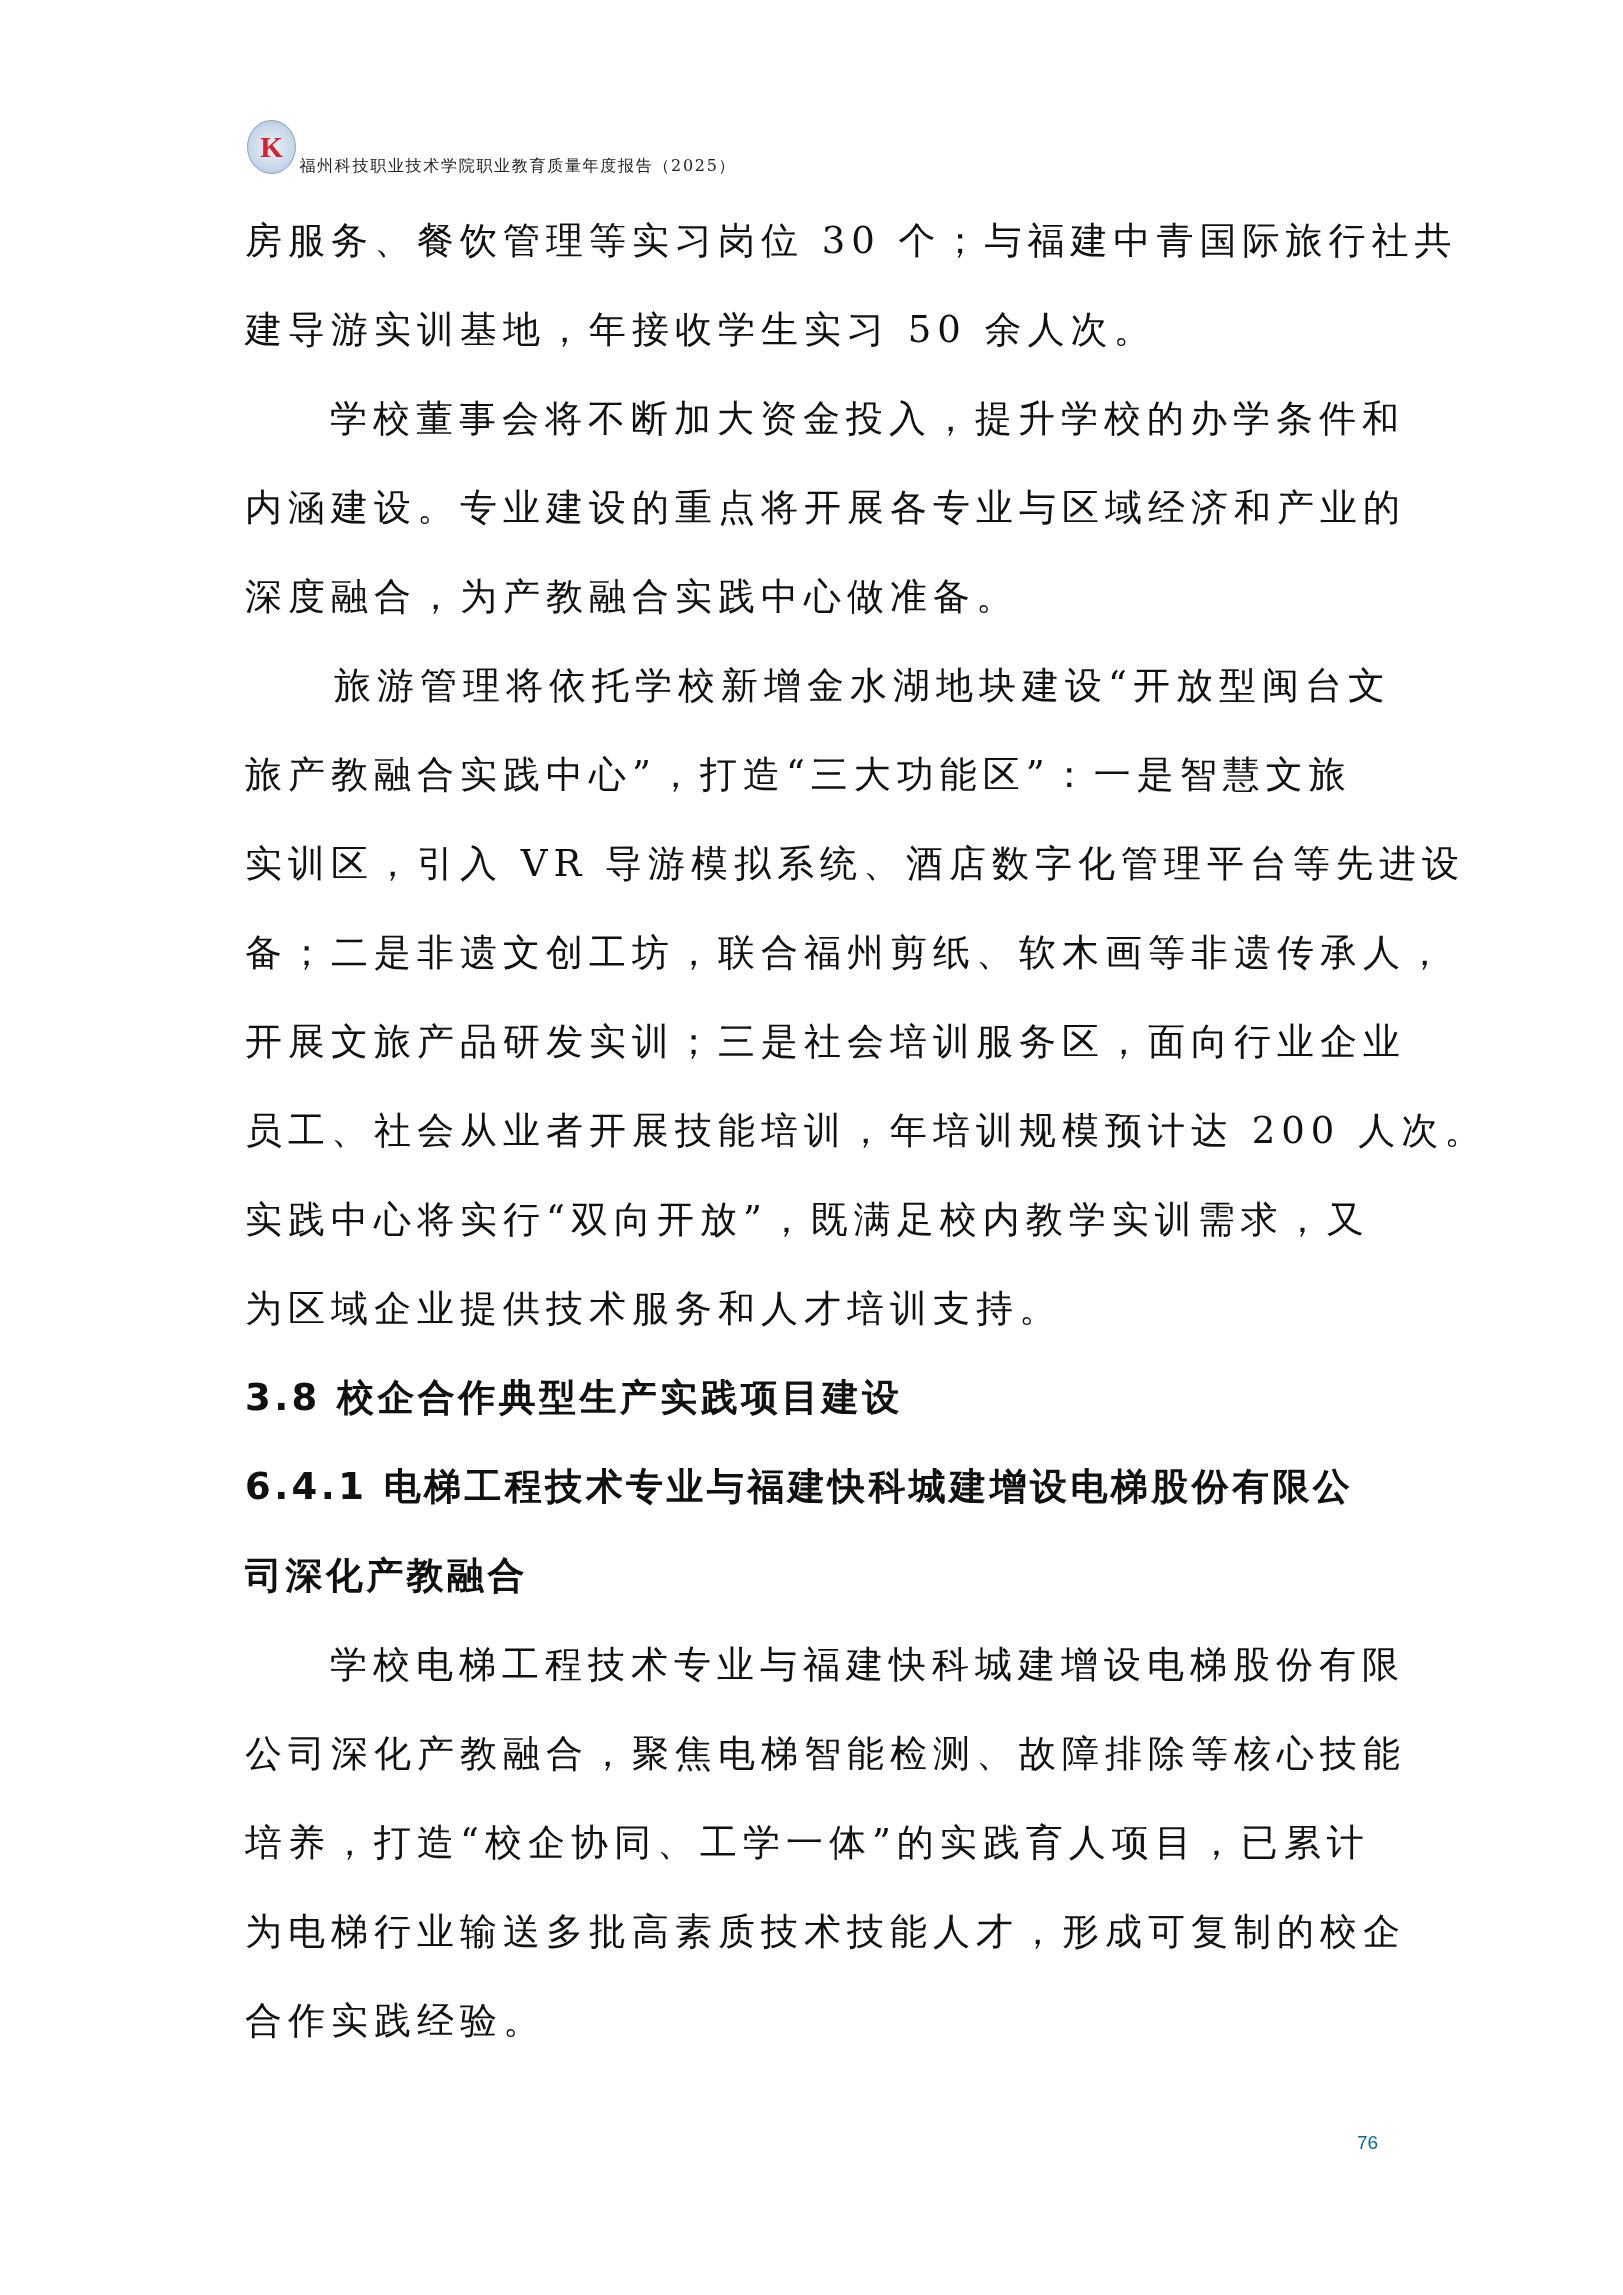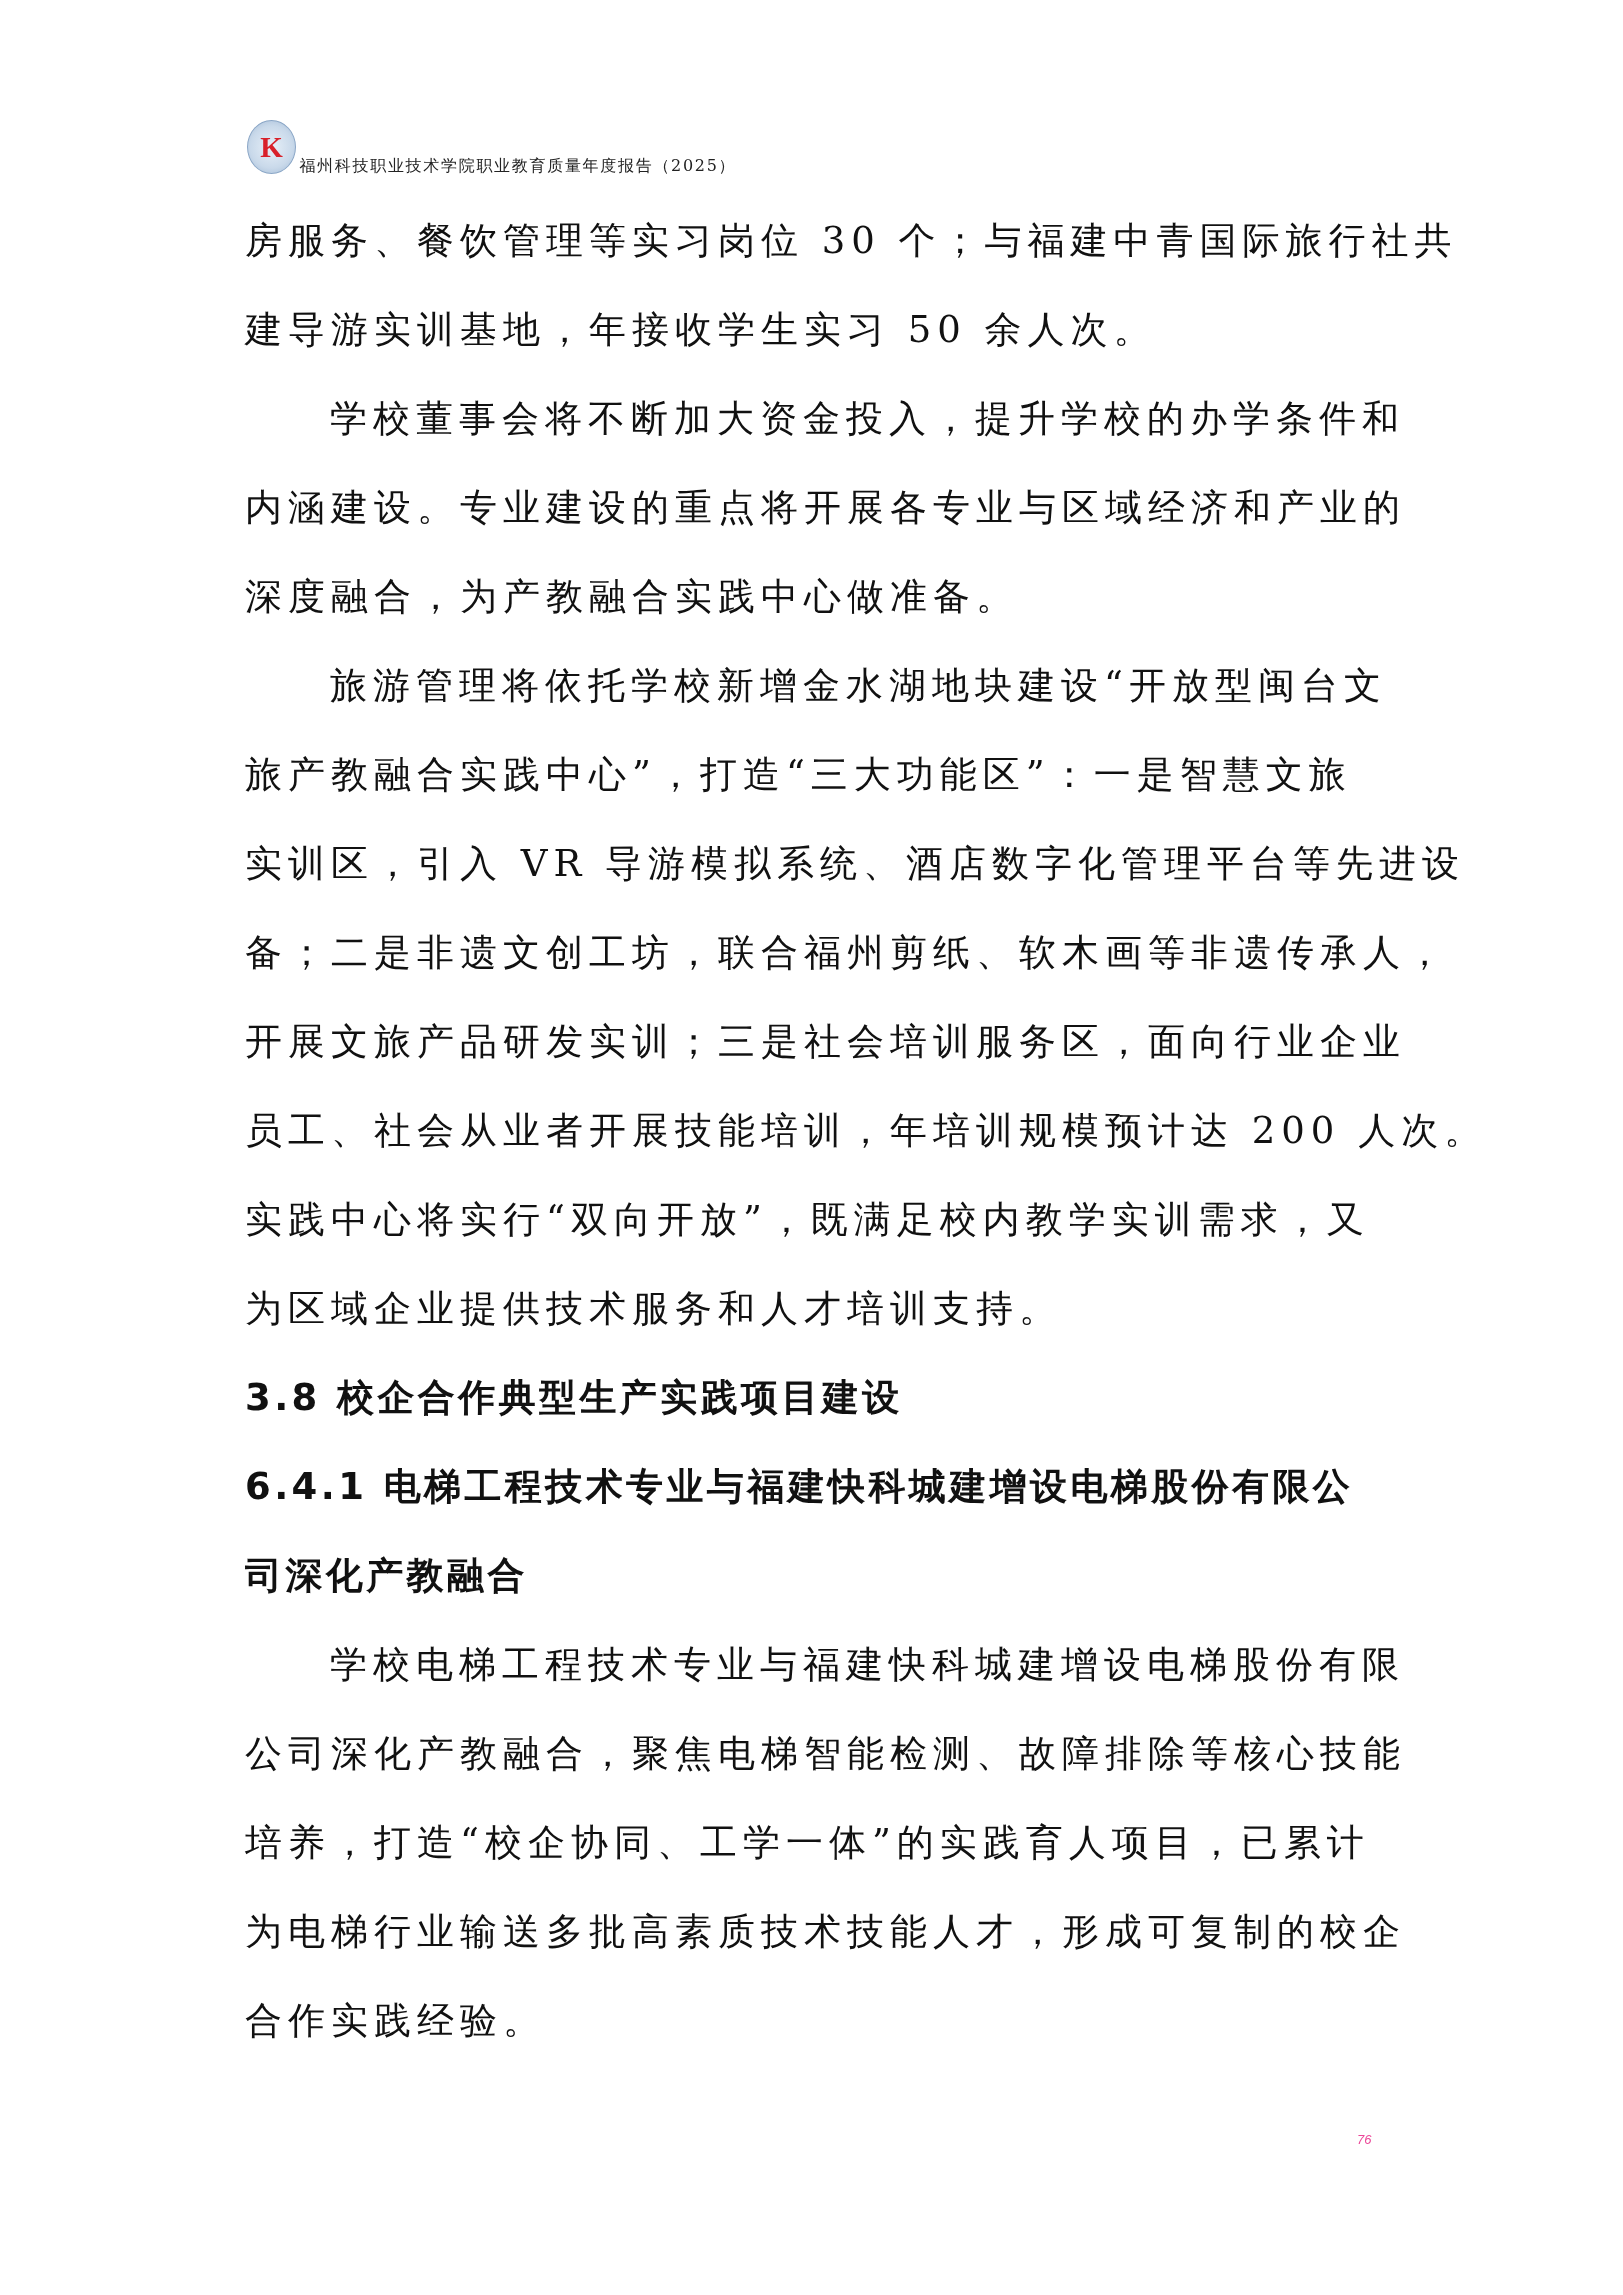--- a/index.html
+++ b/index.html
@@ -5,23 +5,23 @@
   html, body { margin: 0; padding: 0; background: #ffffff; }
   body { width: 1623px; height: 2295px; position: relative; overflow: hidden;
          font-family: "DejaVu Serif", "Liberation Serif", serif; color: #111; }
   .header { position: absolute; left: 247px; top: 120px; height: 59px; display: flex; align-items: flex-end; }
   .logo { width: 47px; height: 52px; border-radius: 50%; background: radial-gradient(circle, #e8f0f8 0%, #c9d9ea 60%, #9fb8d4 100%);
           border: 1.7px solid #8aa6c6; display: flex; align-items: center; justify-content: center; position: relative; margin-right: 3.4px; align-self: flex-start; }
   .logo .k { font-family: "Liberation Serif", serif; font-weight: bold; font-size: 29px; color: #d8202a; line-height: 1; }
   .header-title { font-size: 16px; letter-spacing: 1.7px; color: #222; margin-bottom: 1.7px; font-family: "DejaVu Serif", serif; }
   .content { position: absolute; left: 245px; top: 211px; width: 1146px; }
   .line { height: 89px; line-height: 59px; font-size: 37px; letter-spacing: 6px; white-space: nowrap; }
-  .indent { padding-left: 85px; }
+  .indent { padding-left: 85px; text-align: right; }
   .heading { font-family: "DejaVu Sans", "Liberation Sans", sans-serif; font-weight: bold; letter-spacing: 3.4px; }
-  .page-number { position: absolute; left: 1357px; top: 2132px; font-size: 13px; font-family: "Liberation Sans", sans-serif; color: #ec4899; font-style: italic; }
+  .page-number { position: absolute; left: 1357px; top: 2132px; font-size: 19px; font-family: "Liberation Sans", sans-serif; color: #0369a1; }
 </style>
 </head>
 <body>
 
 <div class="header">
   <div class="logo">
     <span class="k">K</span>
   </div>
   <span class="header-title">福州科技职业技术学院职业教育质量年度报告（2025）</span>
 </div>

